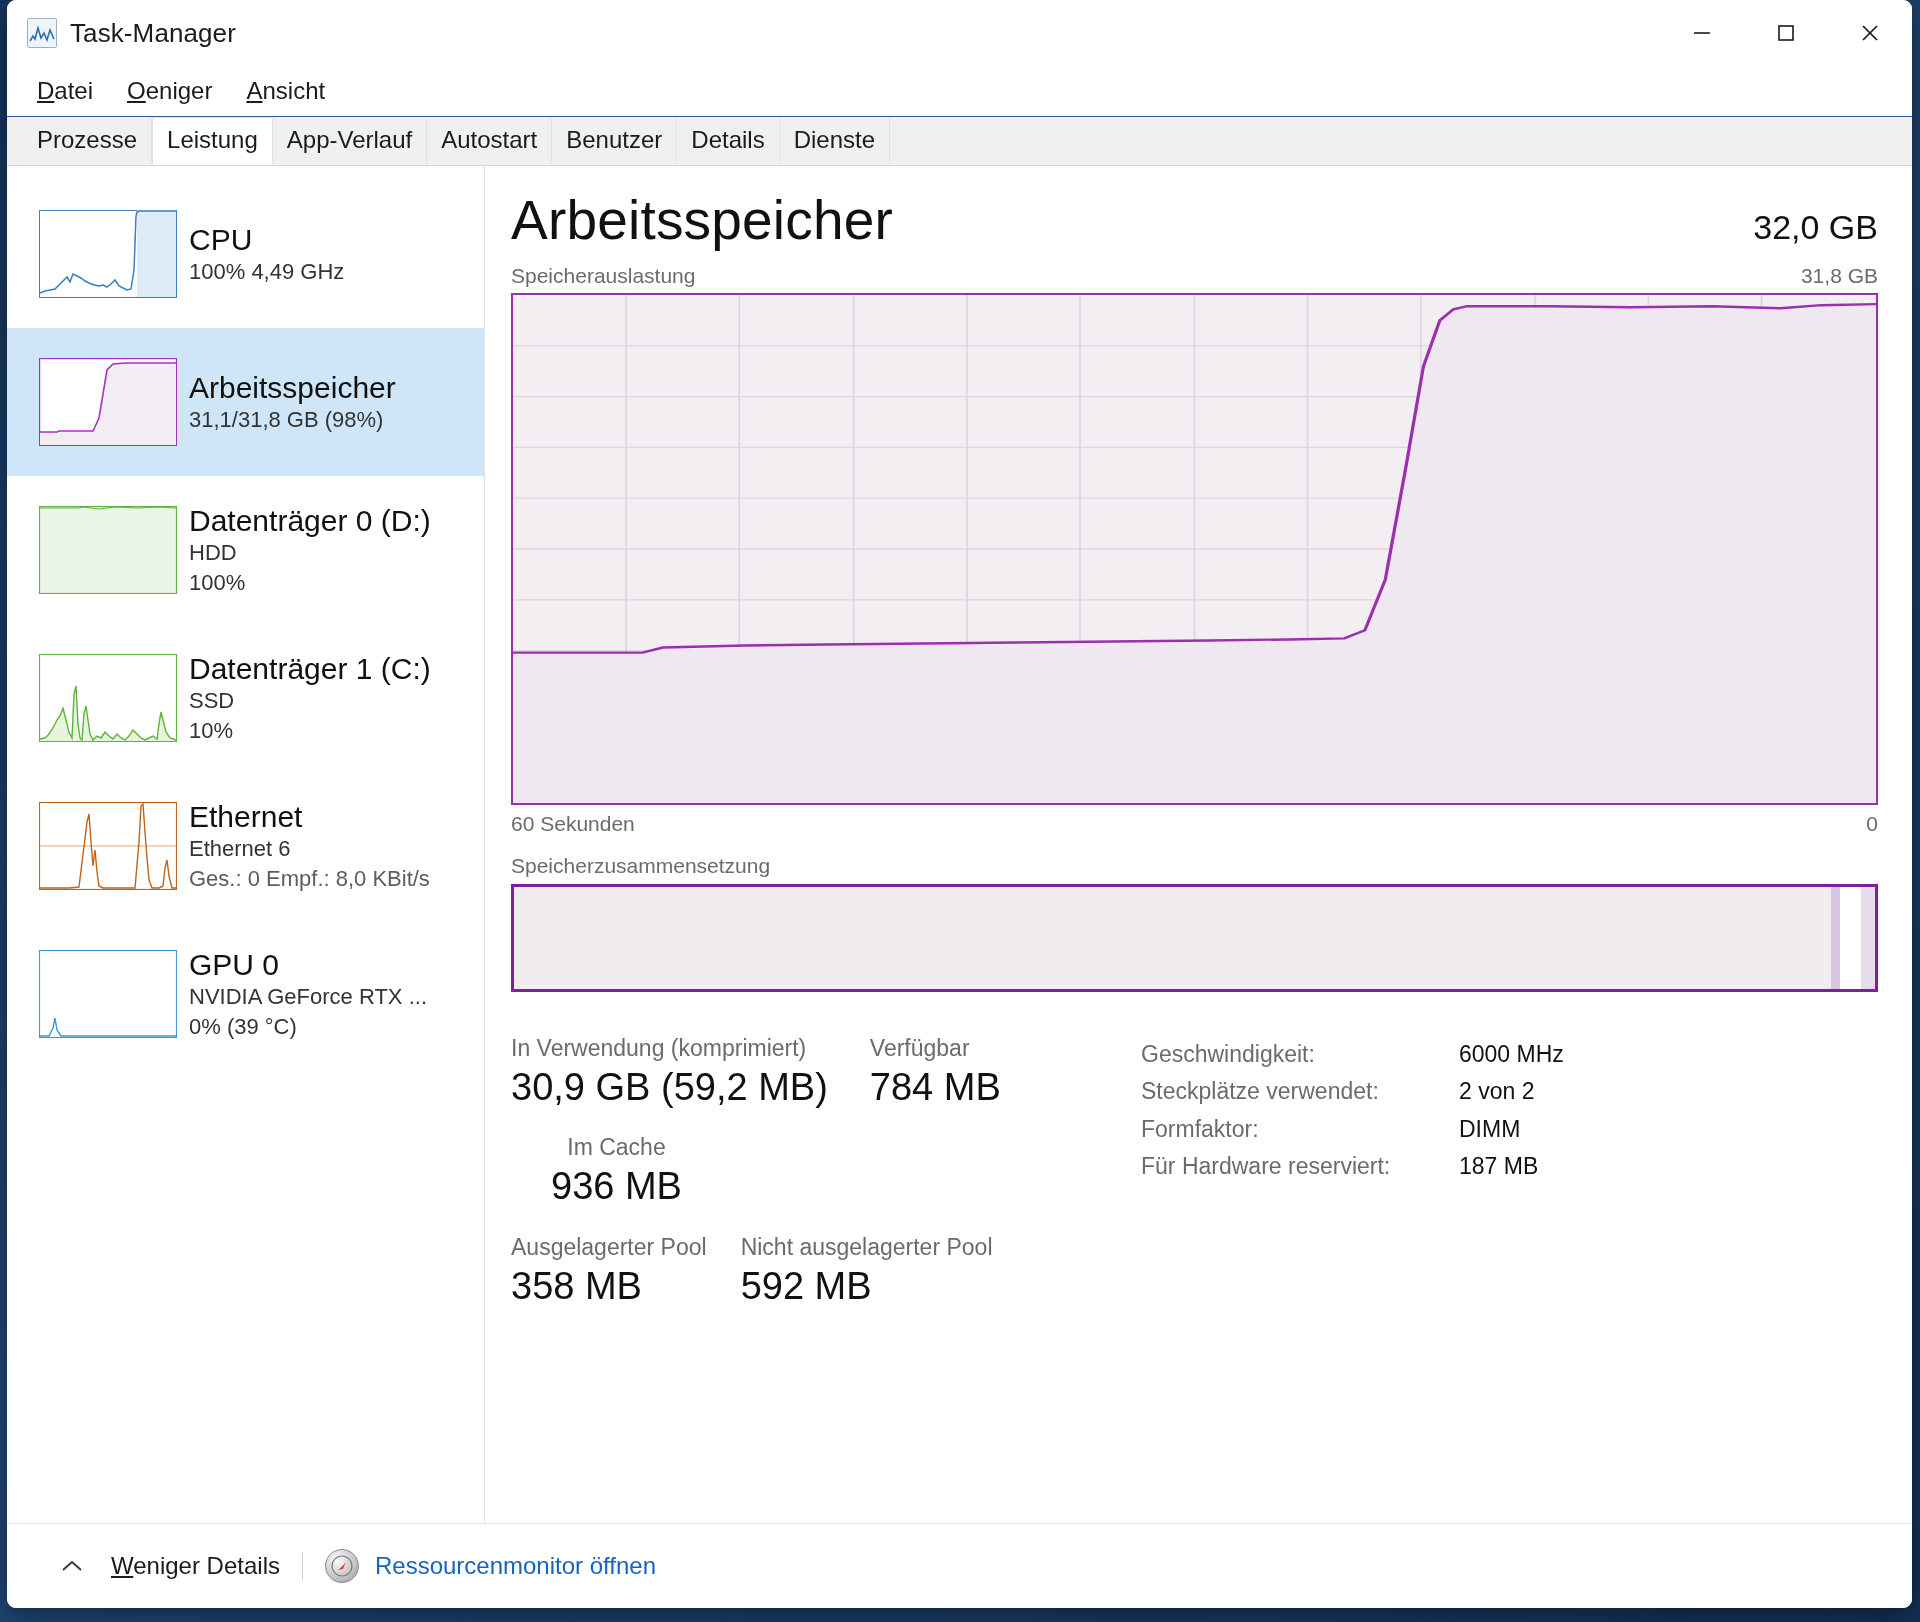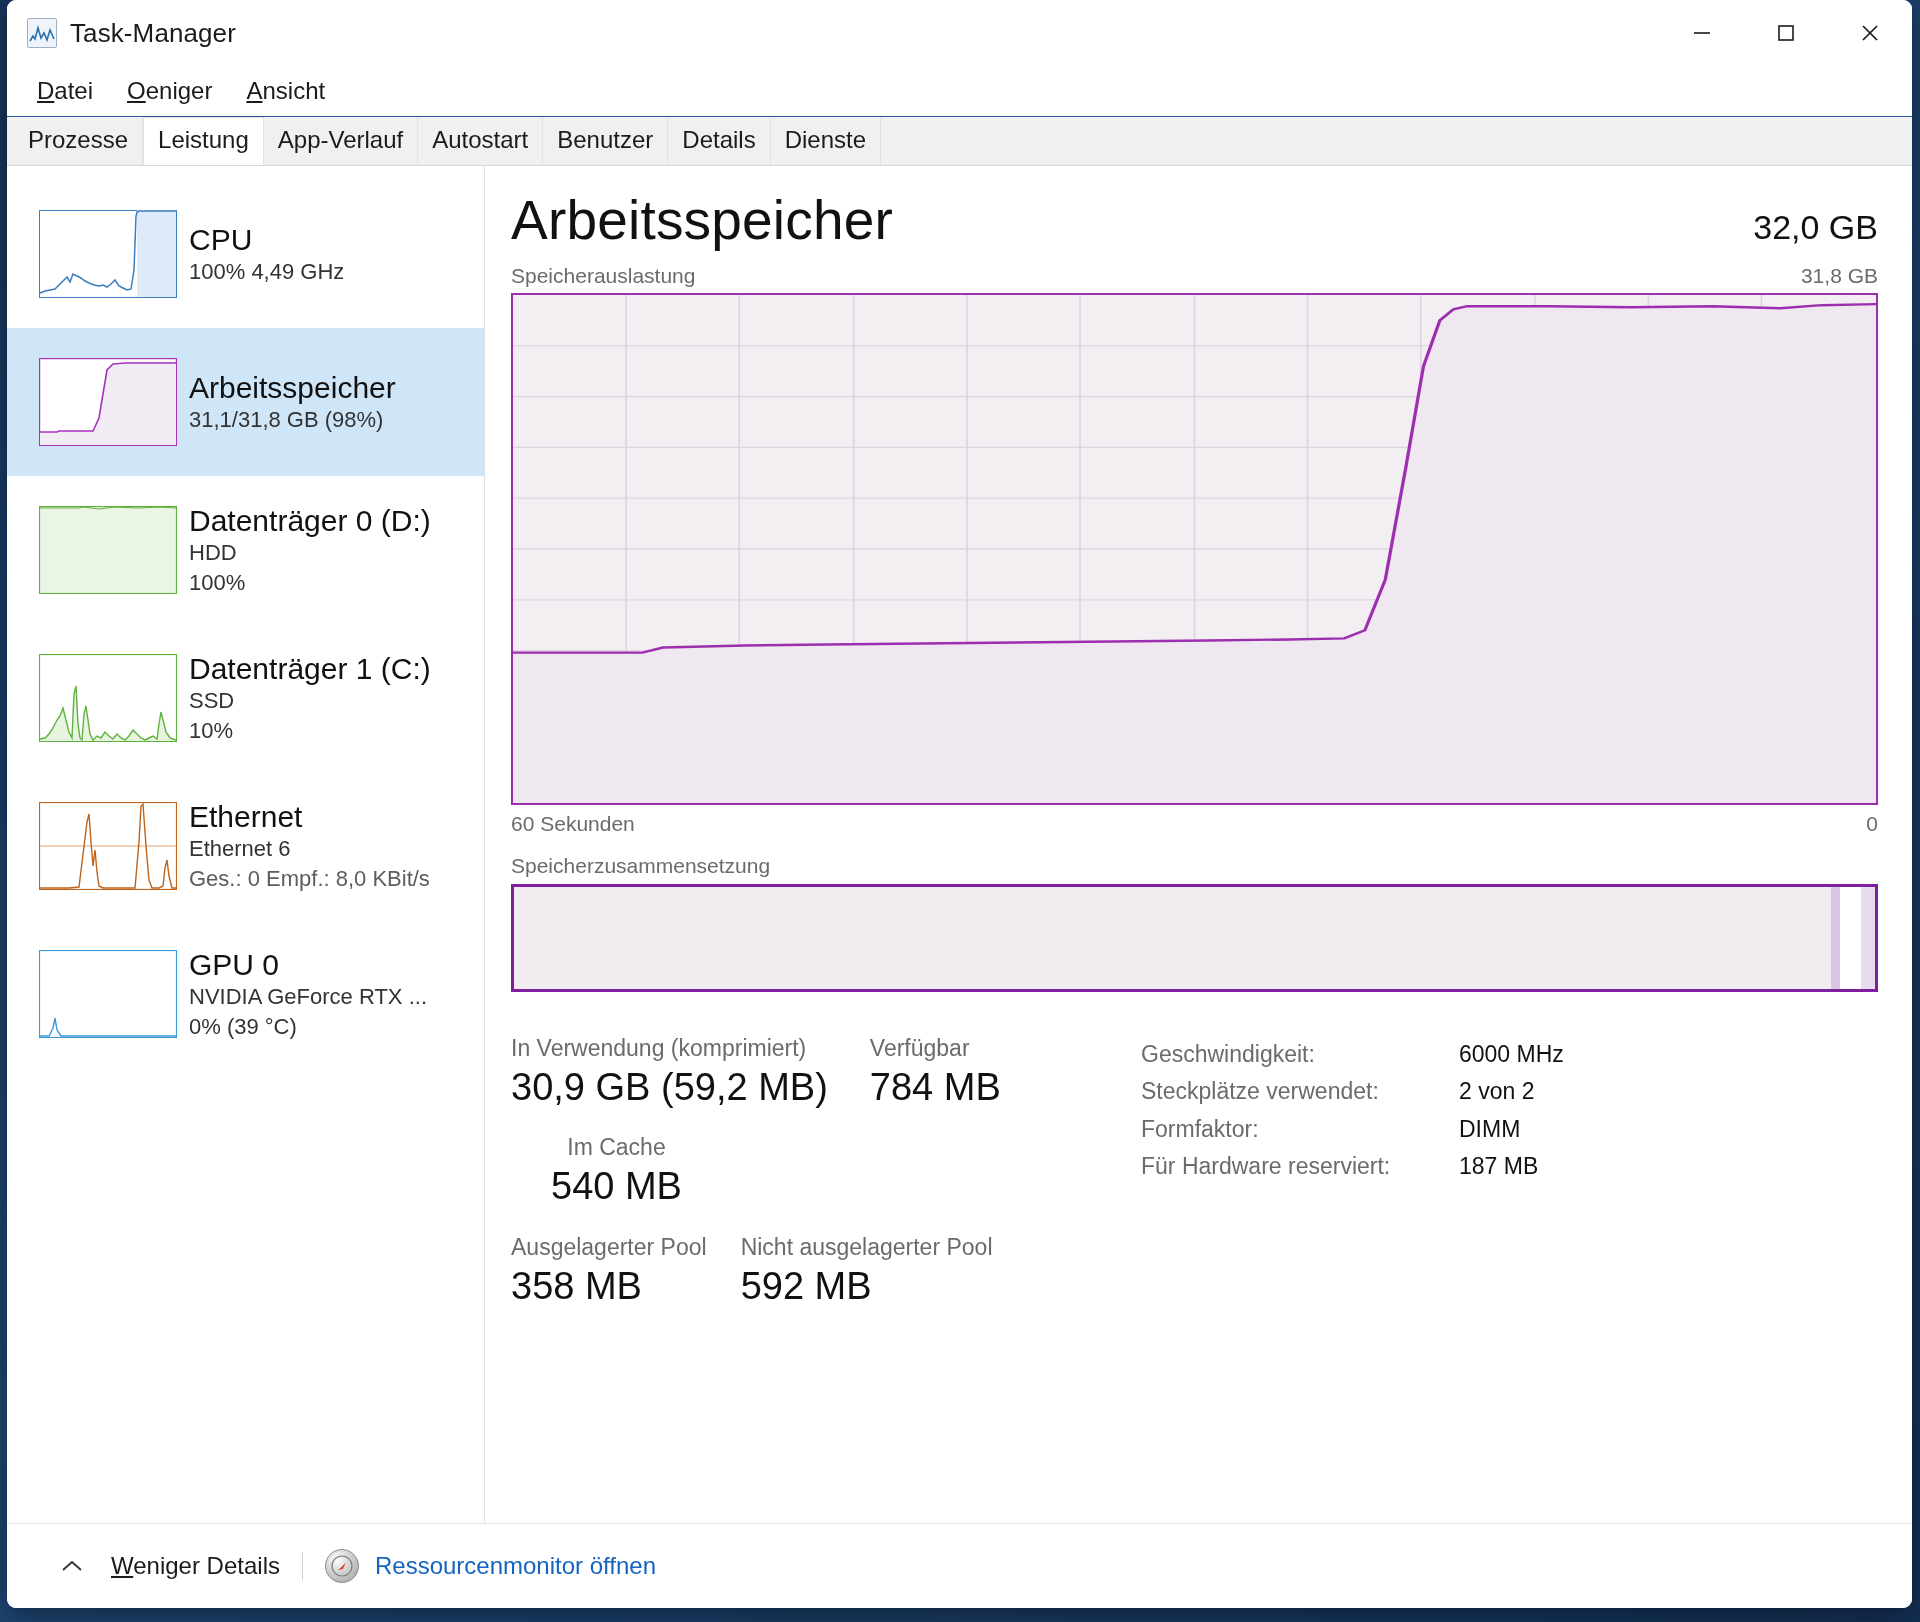--- a/index.html
+++ b/index.html
@@ -92,21 +92,21 @@
   .menu-item u { text-underline-offset: 2px; }
 
   
   .tabstrip {
     height: 48px;
     flex: 0 0 48px;
     display: flex;
     align-items: flex-end;
     background: #f0f0f0;
     border-bottom: 1px solid #d8d8d8;
-    padding-left: 7px;
+    padding-left: 16px;
   }
   .tab {
     font-size: 24px;
     color: #1b1b1b;
     padding: 6px 14px 9px 14px;
     height: 48px;
     box-sizing: border-box;
     display: flex;
     align-items: center;
     background: #f0f0f0;
@@ -458,21 +458,21 @@
             </div>
             <div class="stat-block" style="margin-left:42px;">
               <div class="stat-label">Verfügbar</div>
               <div class="stat-value">784 MB</div>
             </div>
           </div>
 
           <div class="stat-row">
             <div class="stat-block" style="margin-left:40px;text-align:center;">
               <div class="stat-label">Im Cache</div>
-              <div class="stat-value">540 MB</div>
+              <div class="stat-value">936 MB</div>
             </div>
           </div>
 
           <div class="stat-row">
             <div class="stat-block">
               <div class="stat-label">Ausgelagerter Pool</div>
               <div class="stat-value">358 MB</div>
             </div>
             <div class="stat-block" style="margin-left:34px;">
               <div class="stat-label">Nicht ausgelagerter Pool</div>

